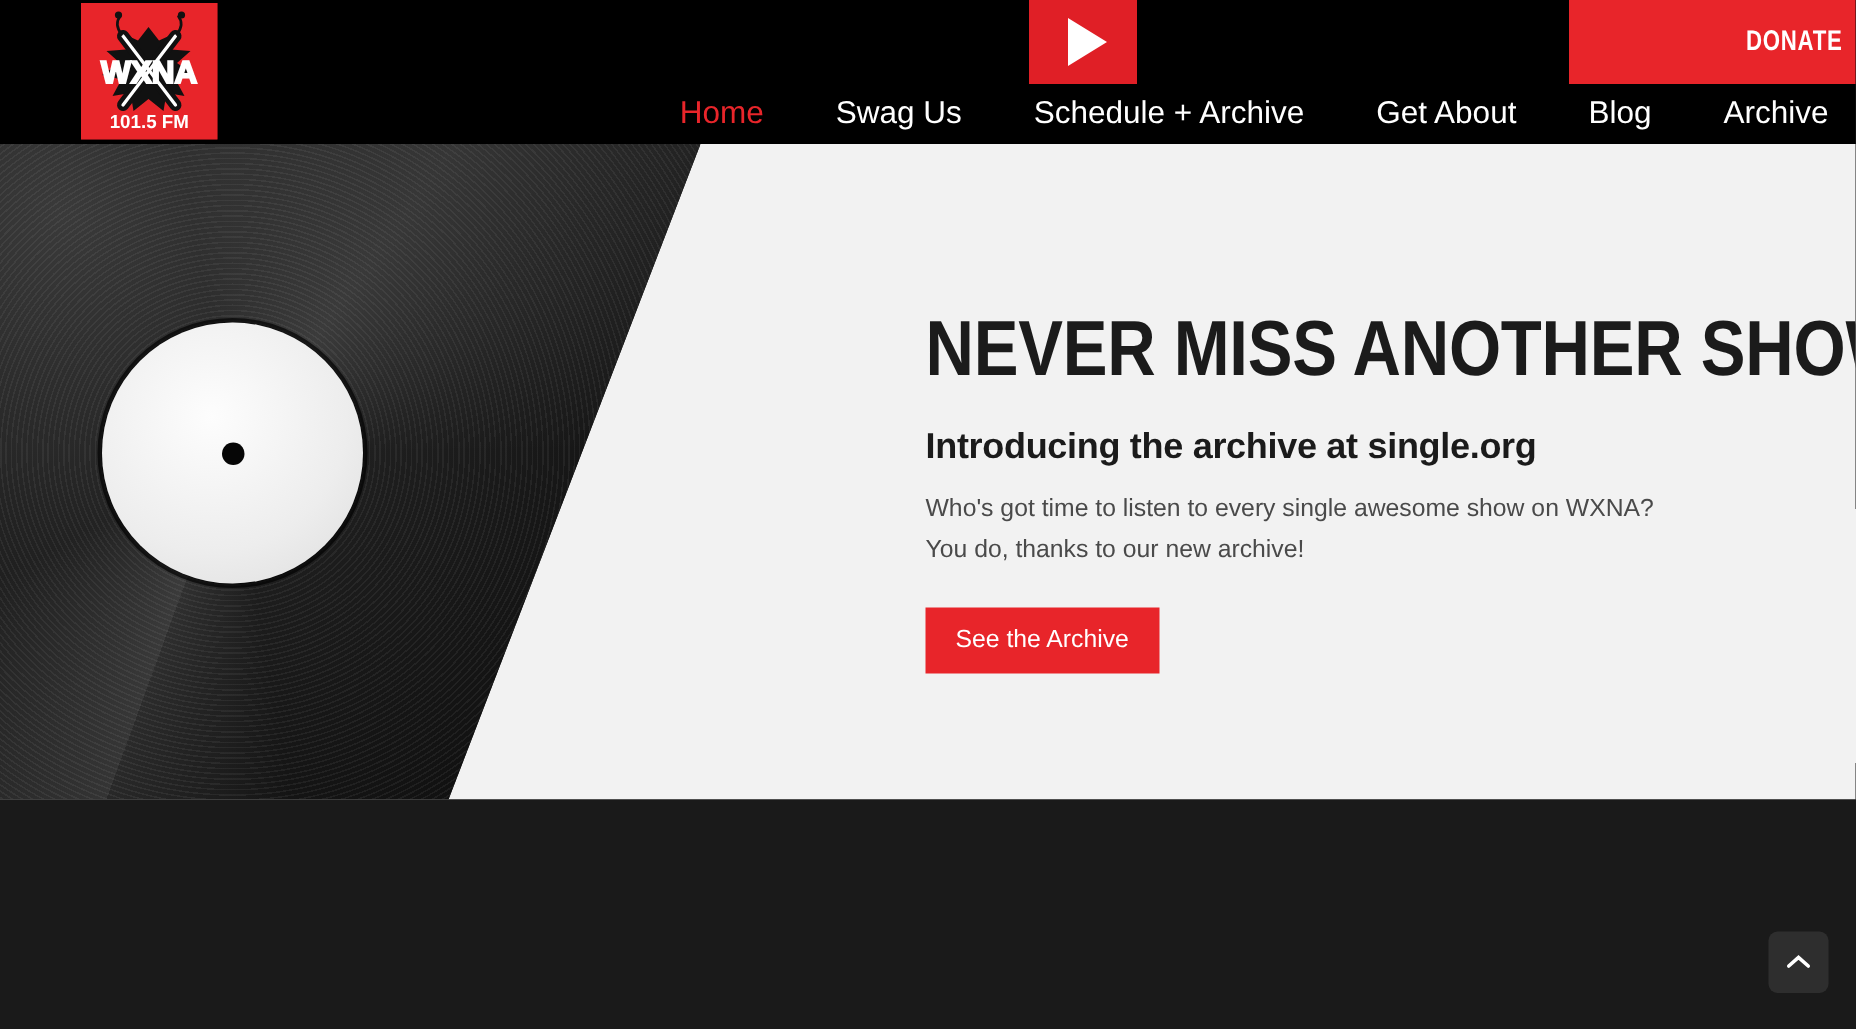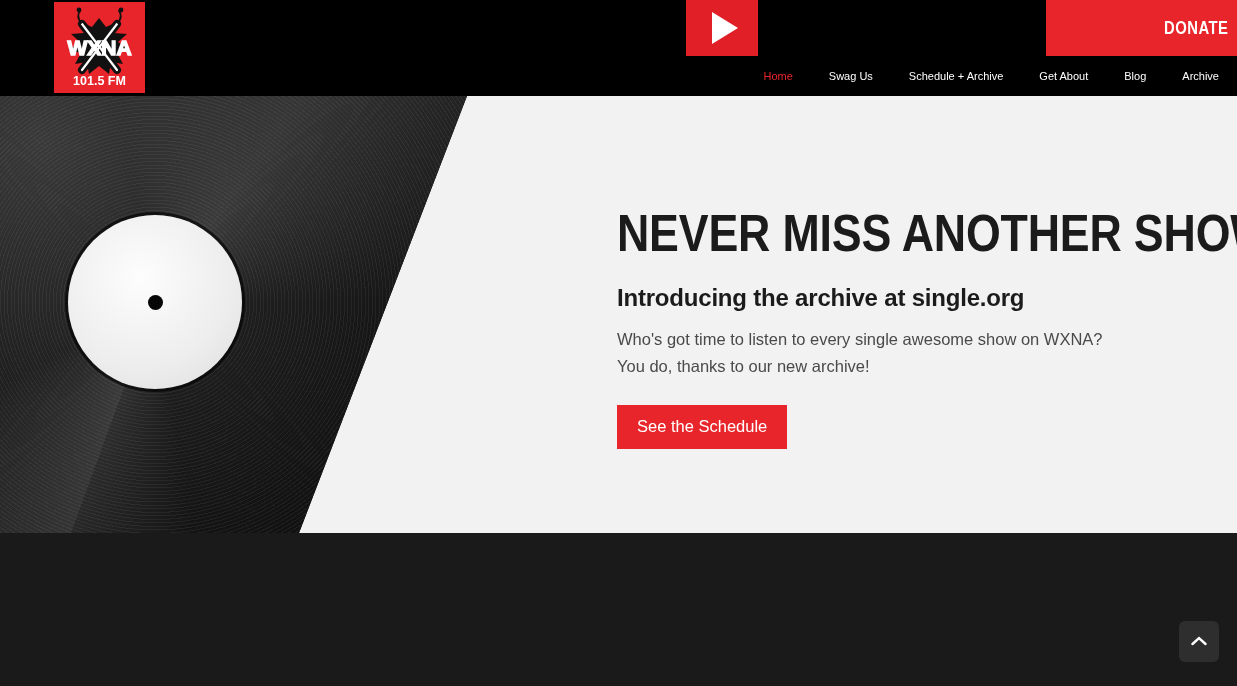--- a/index.html
+++ b/index.html
@@ -24,21 +24,21 @@
   .spk { margin-left:20px; width:26px; height:22px; flex:0 0 auto; }
   .np-title { color:#dcdcdc; font-size:15.5px; margin-left:10px; letter-spacing:.1px; white-space:nowrap; }
 
   .donate { position:absolute; left:1046px; top:0; width:191px; height:56px; background:#e8252a;
     display:flex; align-items:center; justify-content:flex-end; cursor:pointer; }
   .donate span { color:#fff; font-size:19px; font-weight:700; letter-spacing:.6px;
     transform:scaleX(.78); transform-origin:center; display:block; white-space:nowrap; }
 
   .nav { position:absolute; right:0; top:56px; height:40px; display:flex; align-items:center;
     padding-right:18px; }
-  .nav a { color:#fff; font-size:11px; text-decoration:none; margin-left:36px; white-space:nowrap; cursor:pointer; }
+  .nav a { color:#fff; font-size:21px; text-decoration:none; margin-left:48px; white-space:nowrap; cursor:pointer; }
   .nav a.active { color:#e8252a; }
 
   
   .hero { position:absolute; top:96px; left:0; width:1237px; height:437px; background:#f2f2f2;
     overflow:hidden; }
   .hero-dark { position:absolute; inset:0; background:#131313;
     clip-path: polygon(0 0, 467px 0, 299px 437px, 0 437px); }
   .vinyl-wrap { position:absolute; inset:0; clip-path: polygon(0 0, 467px 0, 299px 437px, 0 437px); }
 
   .vinyl { position:absolute; left:-245px; top:-194px; width:800px; height:800px; border-radius:50%;
@@ -135,21 +135,21 @@
       <div class="sheen"></div>
       <div class="label"></div>
       <div class="hole"></div>
     </div>
   </div>
 
   <div class="hero-content">
     <h1 class="h1">NEVER MISS ANOTHER SHOW</h1>
     <h2 class="h2">Introducing the archive at single.org</h2>
     <p class="hp">Who's got time to listen to every single awesome show on WXNA? You do, thanks to our new archive!</p>
-    <a class="cta" href="#">See the Schedule</a>
+    <a class="cta" href="#">See the Archive</a>
   </div>
 </section>
 
 <section class="gallery">
 
   
   
 
   
   

